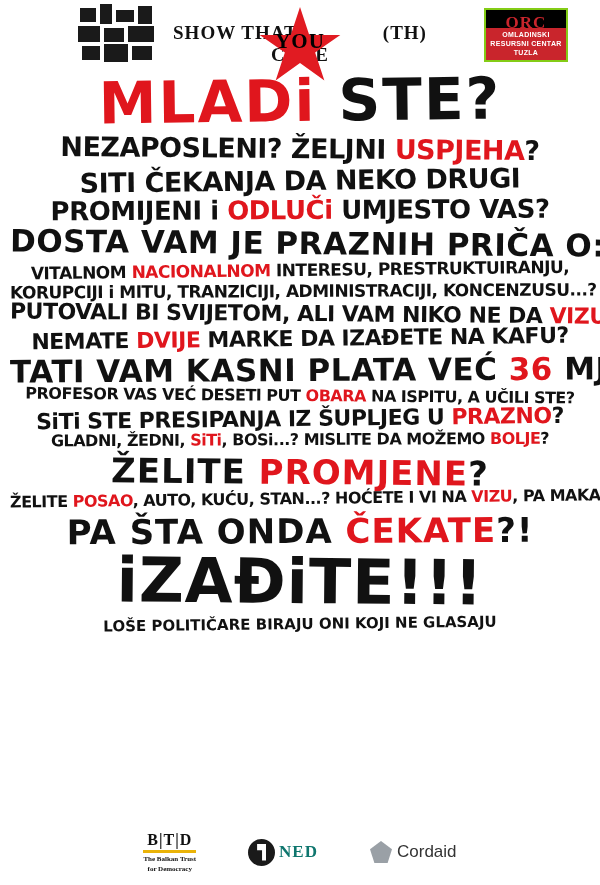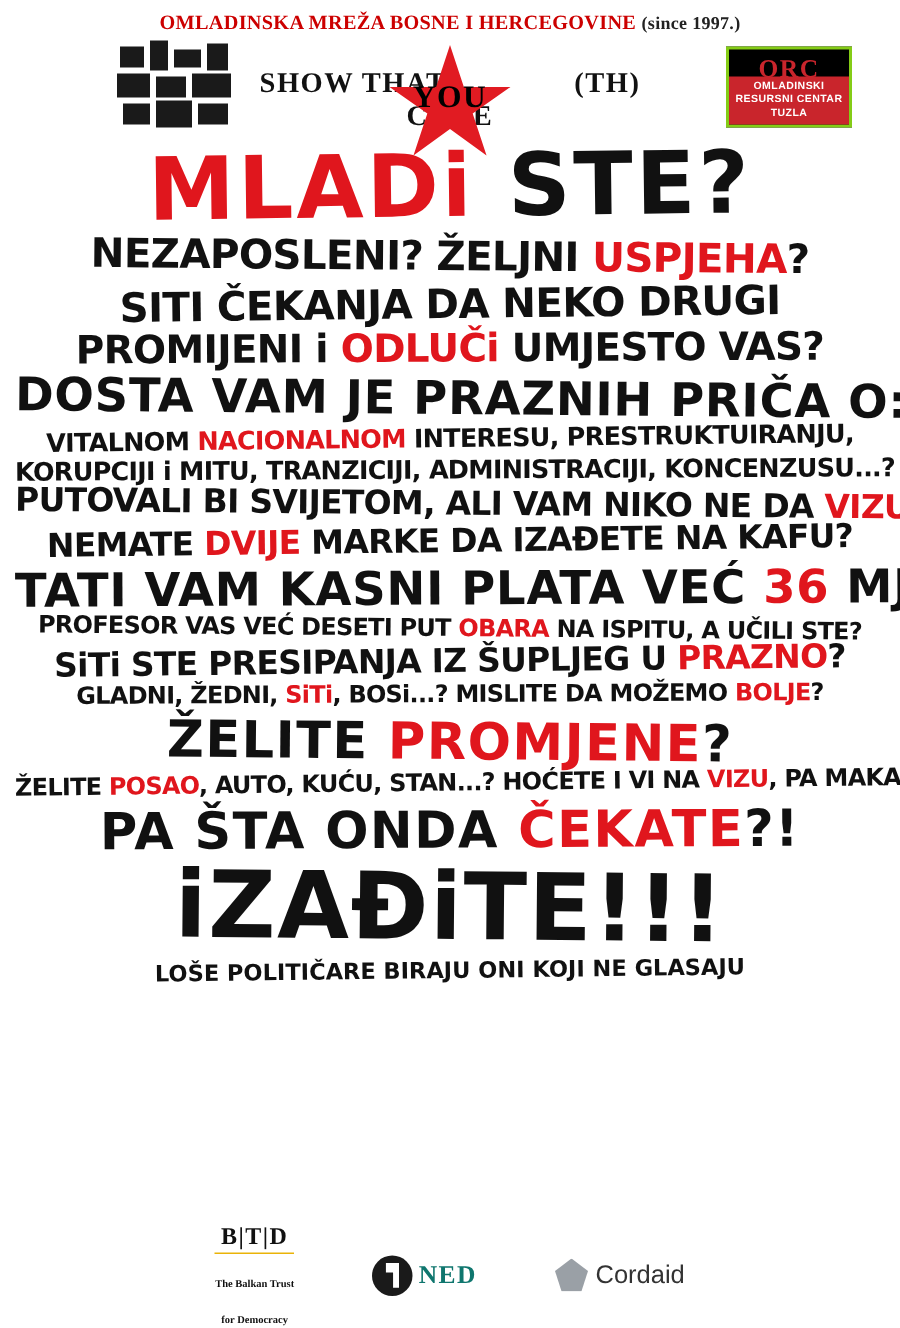--- a/index.html
+++ b/index.html
@@ -201,28 +201,28 @@
   }
   .btd {
     text-align: center;
     font-family: "Liberation Serif", serif;
     color: #111;
   }
   .btd .btd-letters {
     font-size: 16px;
     font-weight: bold;
     letter-spacing: 1px;
-    border-bottom: 1px solid #eab308;
+    border-bottom: 3px solid #eab308;
     padding-bottom: 1px;
   }
   .btd .btd-sub {
     font-size: 7px;
     font-weight: bold;
     line-height: 8px;
-    margin-top: 16px;
+    margin-top: 2px;
   }
   .ned {
     display: flex;
     align-items: center;
     gap: 4px;
   }
   .ned-circle {
     width: 27px;
     height: 27px;
     border-radius: 50%;
@@ -261,24 +261,20 @@
     background: #9aa0a6;
     -webkit-clip-path: polygon(50% 0, 100% 38%, 80% 100%, 20% 100%, 0 38%);
     clip-path: polygon(50% 0, 100% 38%, 80% 100%, 20% 100%, 0 38%);
   }
 </style>
 </head>
 <body>
 
 <div class="poster">
 
-  <div class="top-banner">
-    <span>OMLADINSKA MREŽA BOSNE I HERCEGOVINE</span>
-    <span class="since">(since 1997.)</span>
-  </div>
 
   <div class="header-row">
 
     <div class="logo-left">
       <div class="lc-bars">
         <div class="blk" style="left:2px;  top:4px;  width:16px; height:14px;"></div>
         <div class="blk" style="left:22px; top:0px;  width:12px; height:20px;"></div>
         <div class="blk" style="left:38px; top:6px;  width:18px; height:12px;"></div>
         <div class="blk" style="left:60px; top:2px;  width:14px; height:18px;"></div>
         <div class="blk" style="left:0px;  top:22px; width:22px; height:16px;"></div>

